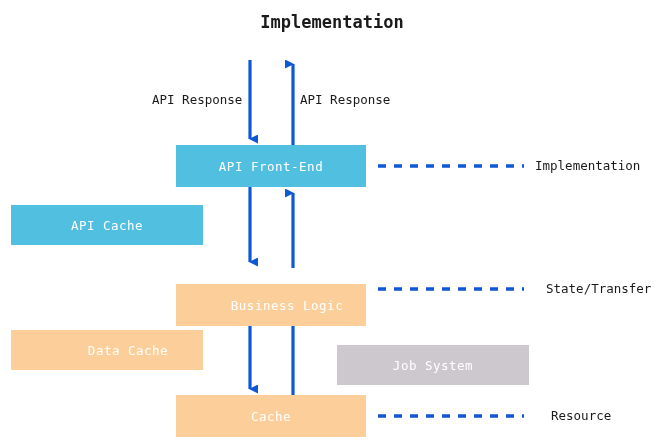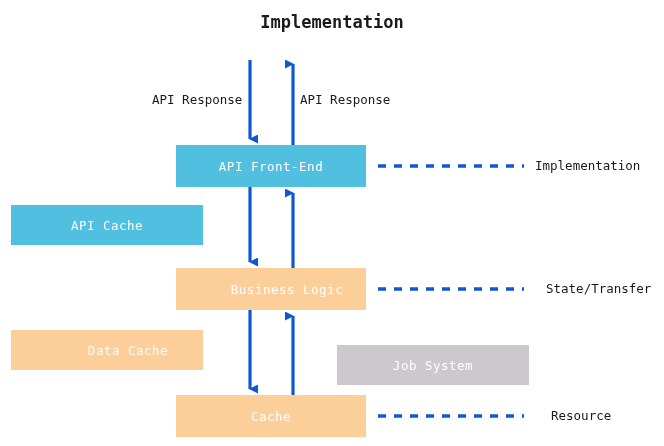--- a/index.html
+++ b/index.html
@@ -118,21 +118,21 @@
   </svg>
 
   <div class="node node-cyan" style="left:176px; top:145px; width:190px; height:42px;">
     <span>API Front-End</span>
   </div>
 
   <div class="node node-cyan" style="left:11px; top:205px; width:192px; height:40px;">
     <span>API Cache</span>
   </div>
 
-  <div class="node node-peach" style="left:176px; top:268px; width:190px; height:42px;padding-left:32px;">
+  <div class="node node-peach" style="left:176px; top:284px; width:190px; height:42px;padding-left:32px;">
     <span>Business Logic</span>
   </div>
 
   <div class="node node-peach" style="left:11px; top:330px; width:192px; height:40px;padding-left:42px;">
     <span>Data Cache</span>
   </div>
 
   <div class="node node-gray" style="left:337px; top:330px; width:192px; height:40px;">
     <span>Job System</span>
   </div>

